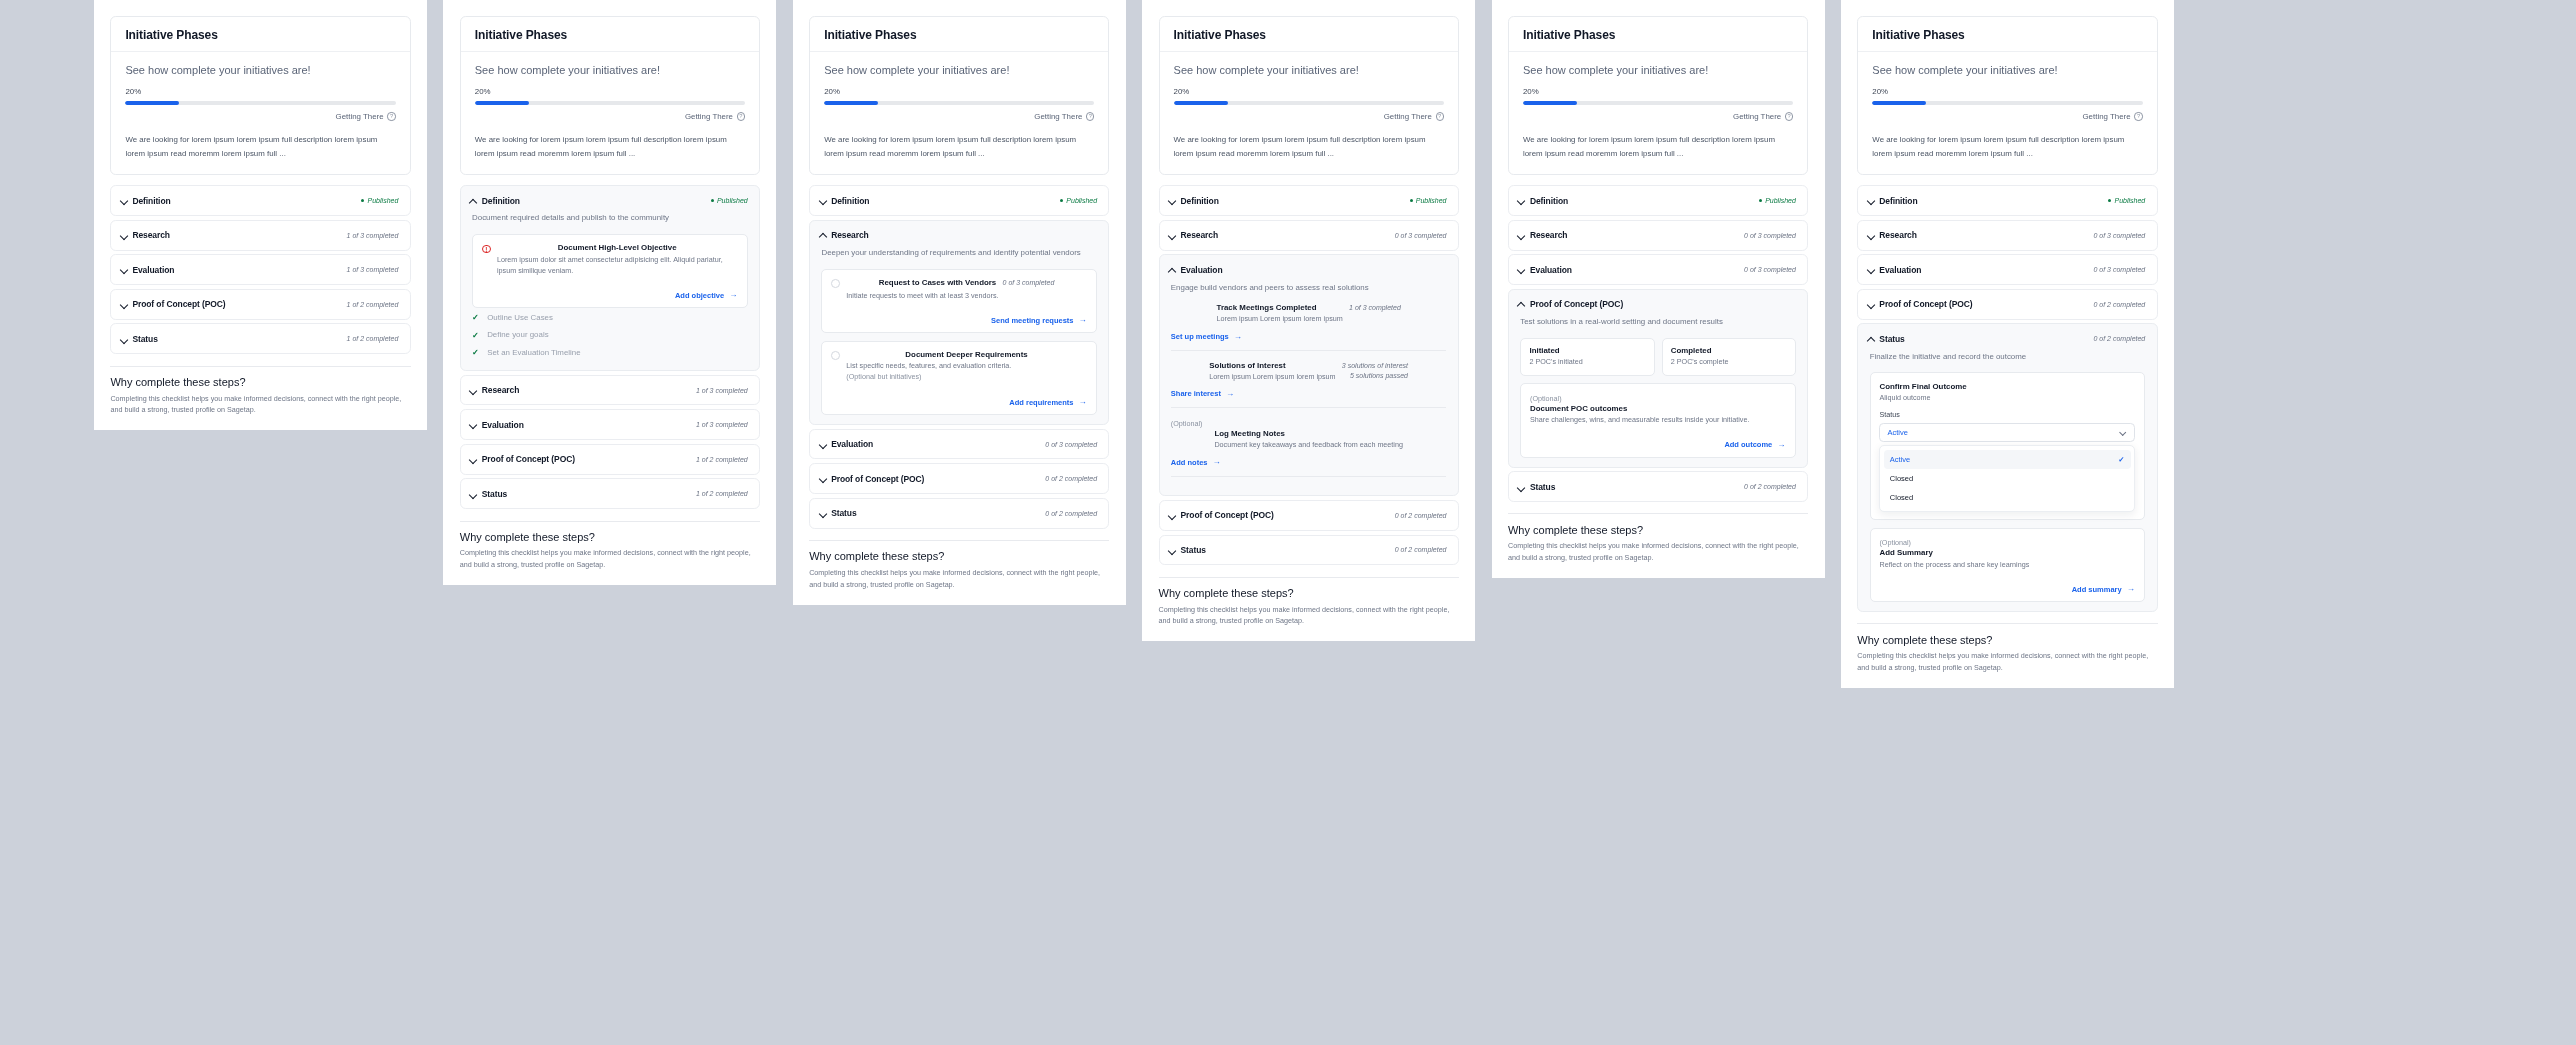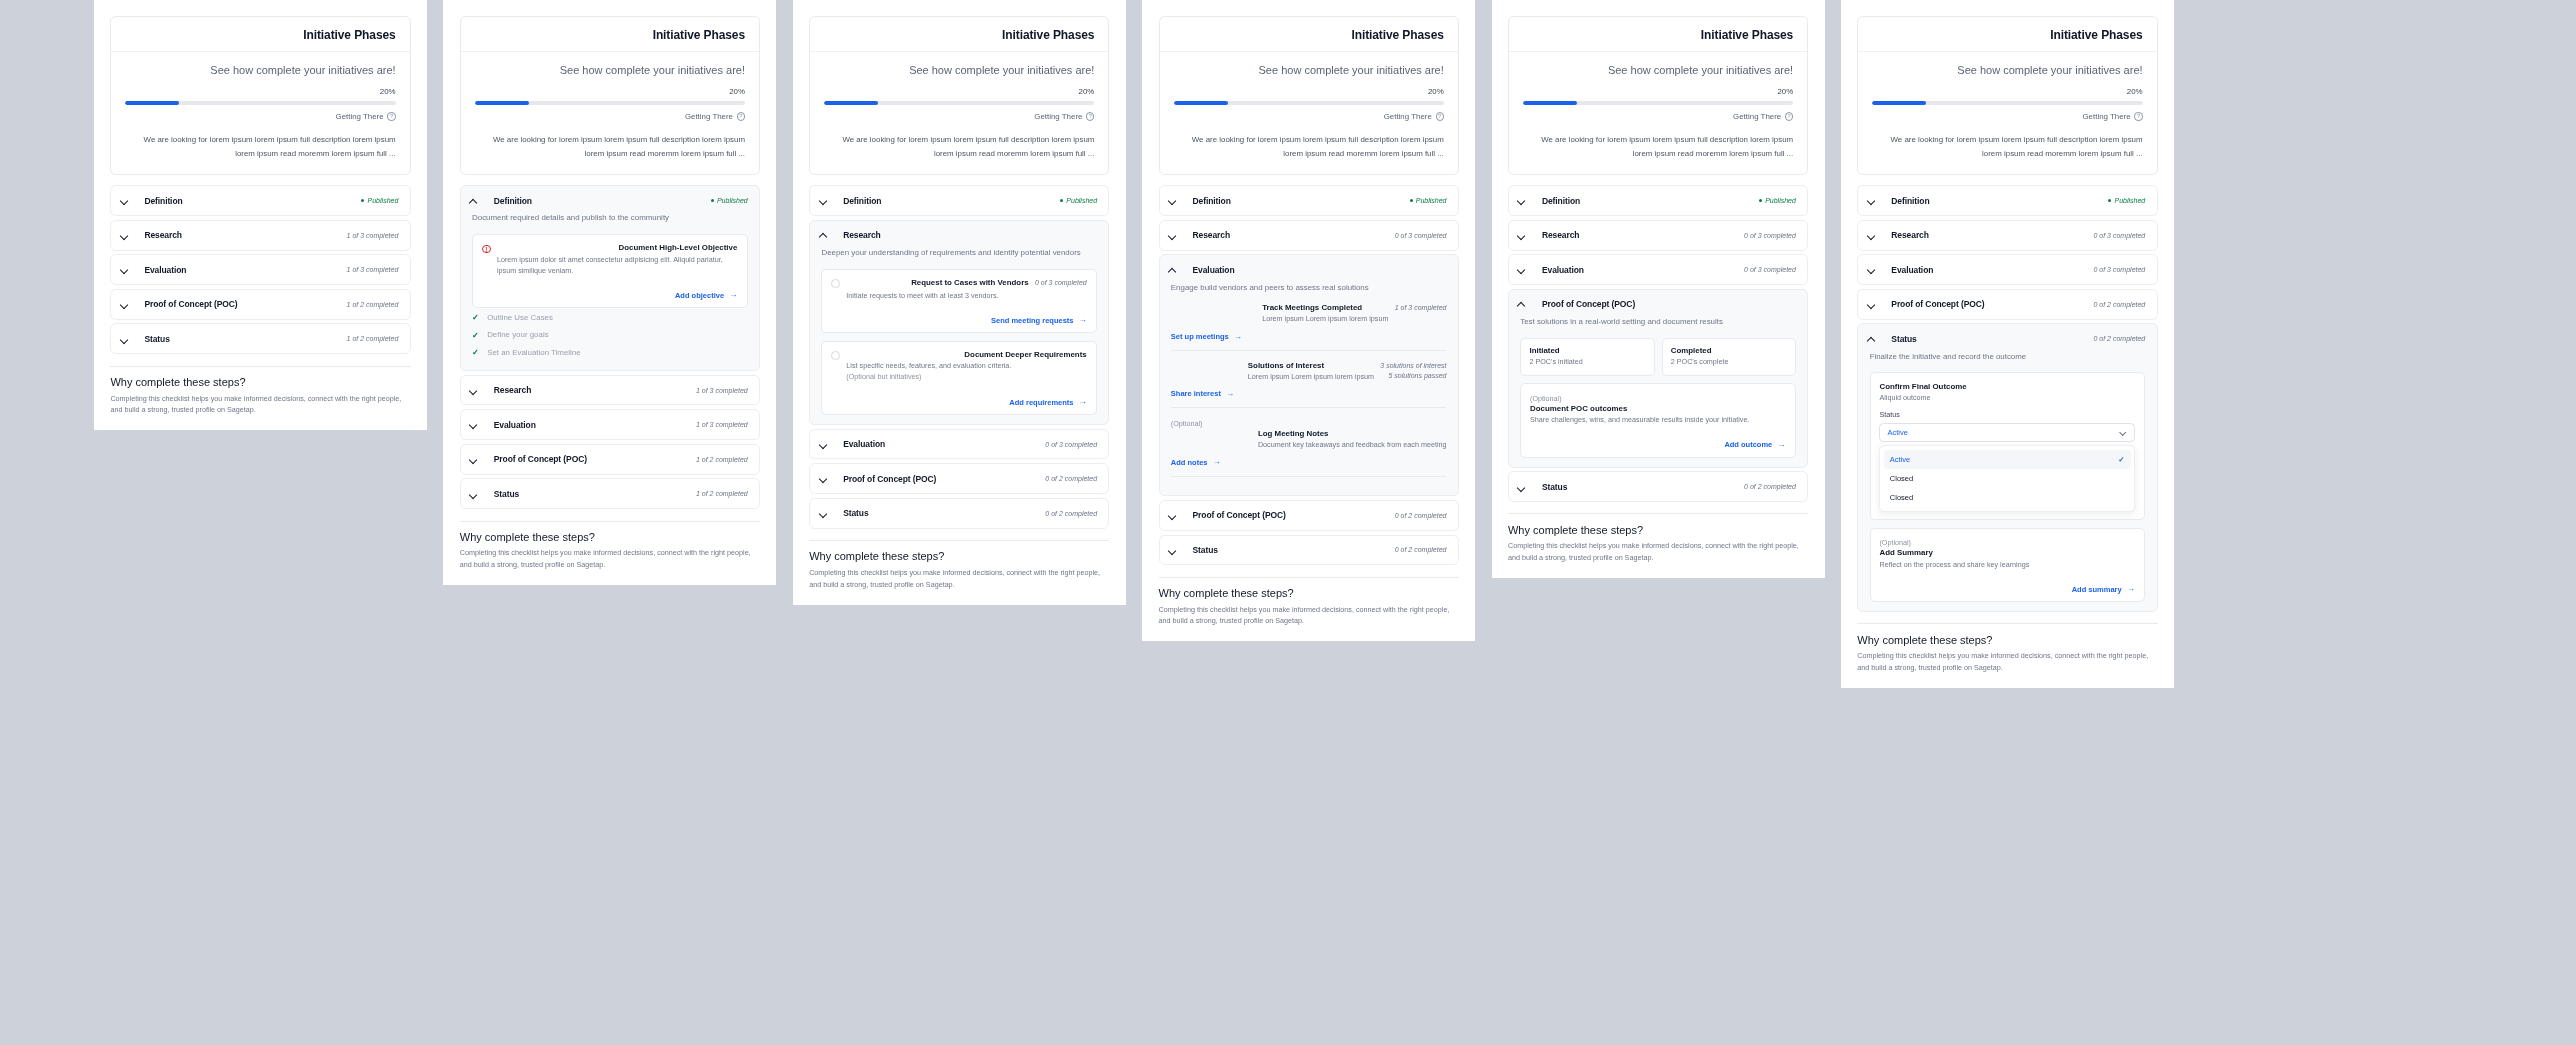--- a/index.html
+++ b/index.html
@@ -21,21 +21,20 @@
     padding: 16.4px 16.4px 14px 16.4px;
     flex: 0 0 333px;
   }
 
   
   .hdr-card {
     border: 0.6px solid #e7eaee;
     border-radius: 5.7px;
     background: #fff;
     overflow: hidden;
-    text-align: right;
   }
   .hdr-title {
     font-size: 12px; font-weight: 700; color: #111827;
     letter-spacing: -0.1px;
     padding: 10.7px 14px 9.4px 14px;
     border-bottom: 0.6px solid #eef0f3;
   }
   .hdr-body { padding: 12px 14px 14px 14px; }
   .hdr-sub { font-size: 11px; color: #5a6477; margin-bottom: 10.7px; }
   .pct { font-size: 7.9px; color: #3f4756; margin-bottom: 5px; }
@@ -60,21 +59,21 @@
   
   .acc-list { margin-top: 10px; display: flex; flex-direction: column; gap: 3.8px; }
   .acc {
     border: 0.6px solid #ebedf1; border-radius: 5.7px; background: #fff;
   }
   .acc.open { background: #f8f9fb; border-color: #e9ecf0; padding-bottom: 8.8px; }
   .acc-head {
     display: flex; align-items: center; justify-content: space-between;
     padding: 9.4px 11.3px 9.4px 8.8px;
   }
-  .acc-left { display: flex; align-items: center; gap: 16px; }
+  .acc-left { display: flex; align-items: center; gap: 4px; }
   .chev {
     width: 8.2px; height: 8.2px; flex: 0 0 8.2px;
     display: inline-block; position: relative;
   }
   .chev::before {
     content: ""; position: absolute; left: 0.6px; top: 1.9px;
     width: 5px; height: 5px;
     border-right: 1.3px solid #111827; border-bottom: 1.3px solid #111827;
     transform: rotate(45deg);
   }
@@ -102,21 +101,21 @@
   .warn-ico {
     width: 8.8px; height: 8.8px; border: 0.9px solid #dc2626; border-radius: 50%;
     color: #dc2626; font-size: 6.3px; font-weight: 700; line-height: 7.5px;
     text-align: center; display: block;
   }
   .radio-ico {
     width: 8.8px; height: 8.8px; border: 0.9px solid #d4d8df; border-radius: 50%;
     display: block;
   }
   .task-main { flex: 1 1 auto; min-width: 0; }
-  .task-headline { display: flex; justify-content: flex-end; align-items: flex-start; gap: 6.3px; }
+  .task-headline { display: flex; justify-content: center; align-items: flex-start; gap: 6.3px; }
   .task-title { font-size: 7.9px; font-weight: 700; color: #111827; }
   .task-count { font-size: 7px; font-style: italic; color: #6b7384; white-space: nowrap; text-align: right; line-height: 1.5; }
   .task-sub { font-size: 7.2px; color: #6e7687; line-height: 1.55; margin-top: 1.3px; }
   .task-opt { font-size: 7.2px; color: #8b93a1; line-height: 1.55; }
   .cta-row { display: flex; justify-content: flex-end; margin-top: 15px; }
   .cta {
     font-size: 7.5px; font-weight: 700; color: #1a62eb;
     display: inline-flex; align-items: center; gap: 5px;
   }
   .arrow { font-size: 8.2px; line-height: 1; }

